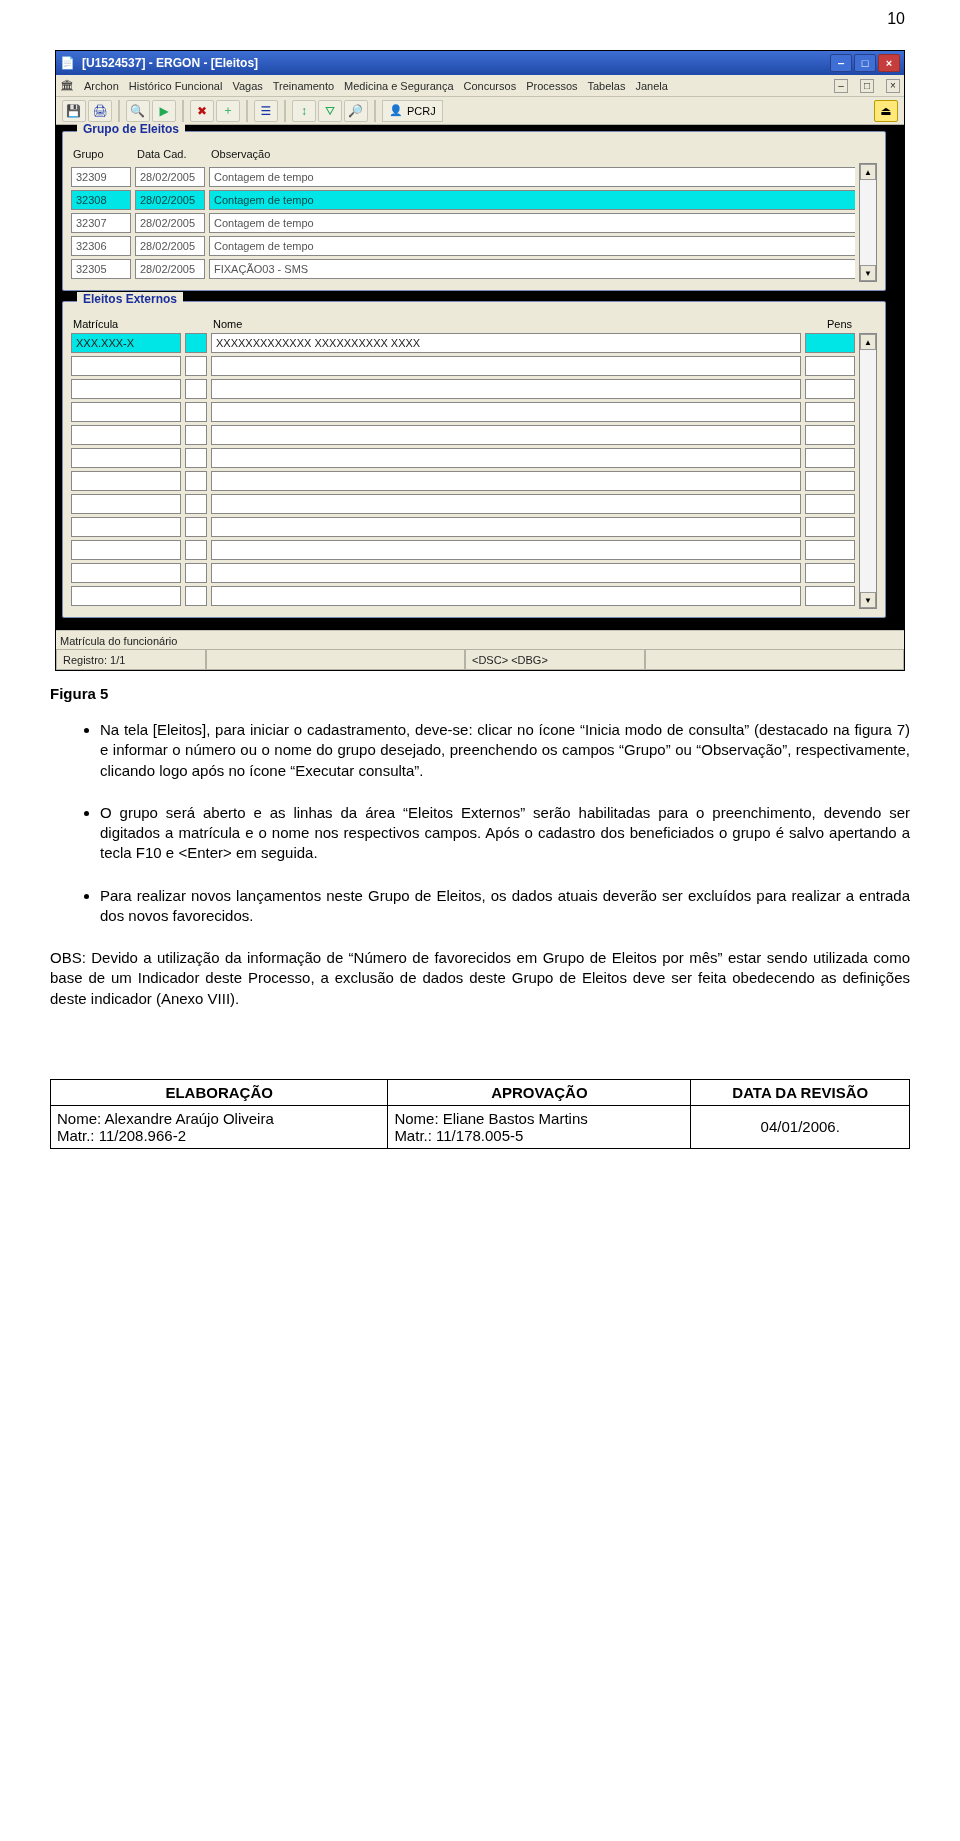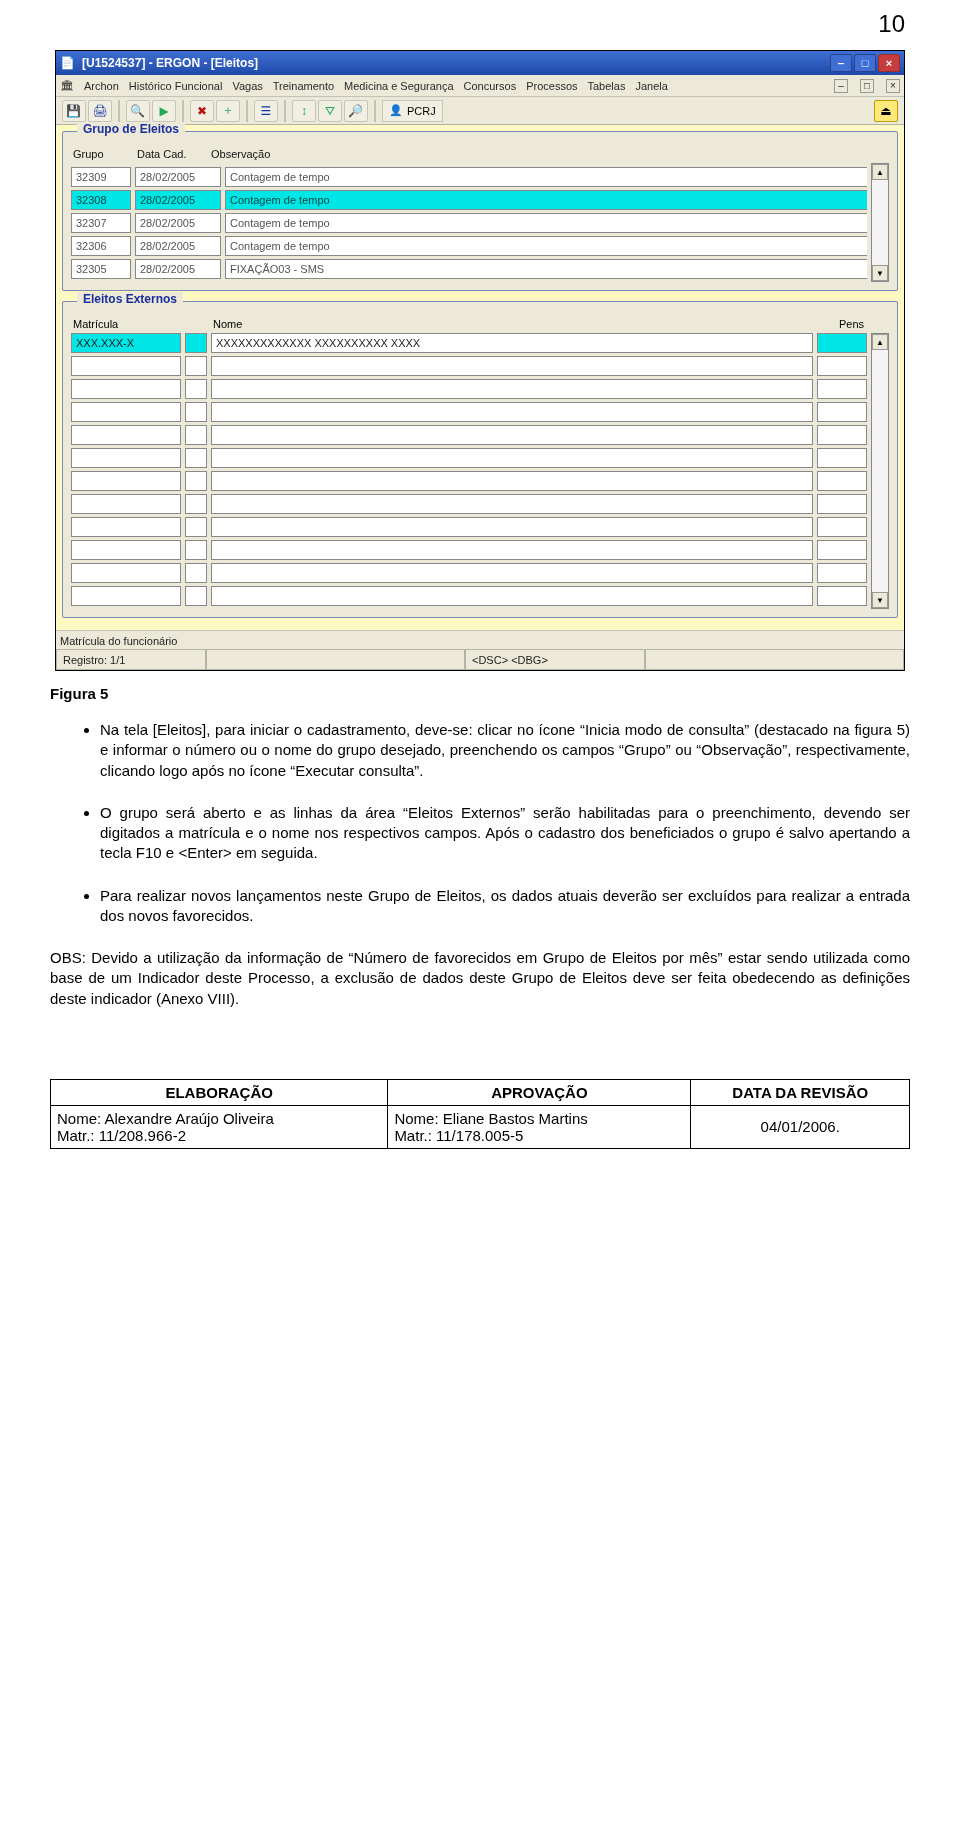--- a/index.html
+++ b/index.html
@@ -13,21 +13,21 @@
   }
   .page {
     width: 960px;
     padding: 20px 50px 30px 50px;
     position: relative;
   }
   .page-num {
     position: absolute;
     top: 10px;
     right: 55px;
-    font-size: 24px;
+    font-size: 16px;
   }
   
   .scr {
     border: 1px solid #000;
     background: #ece9d8;
     width: 850px;
     margin: 30px auto 14px auto;
     font-family: Tahoma, Arial, sans-serif;
     font-size: 11px;
     color: #000;
@@ -77,21 +77,21 @@
   .tbtn.red { color:#b11; }
   .tbtn.blue { color:#13a; }
   .tsep { width: 2px; height: 22px; background: #c4c2b4; margin: 0 4px; }
   .tool-label {
     display:inline-flex; align-items:center; height:22px; padding:0 6px;
     border:1px solid #c7c5b8; background:#f1efe2; font-size:11px; gap:4px;
   }
   .tool-label .micon { width:14px;height:14px;display:inline-block; }
   .toolbar .tflex { flex:1; }
   
-  .client { background:#fef9c3; padding: 6px 6px 2px 6px; }
+  .client { background:#000000; padding: 6px 18px 2px 6px; }
   .groupbox {
     border: 1px solid #7a8ab8; border-radius: 2px;
     padding: 16px 8px 8px 8px; margin-bottom: 10px;
     position: relative; background:#ece9d8;
   }
   .groupbox > .legend {
     position: absolute; top: -10px; left: 14px;
     background: #ece9d8; padding: 0 6px;
     color: #1a2e9e; font-weight: bold; font-size: 12px;
   }
@@ -103,21 +103,21 @@
   .hdr-col.obs   { flex: 1; }
   .g1-body { display:flex; align-items:flex-end; }
   .g1-rows { flex:1; }
   .g1-row { display:flex; gap:4px; margin-bottom:3px; }
   .cell {
     height: 20px; border:1px solid #888; background:#fff;
     display:flex; align-items:center; padding:0 4px;
     font-size:11px; color:#555;
   }
   .cell.grupo { width:60px; }
-  .cell.data  { width:86px; }
+  .cell.data  { width:70px; }
   .cell.obs   { flex:1; border-right:none; }
   .row-sel .cell { background:#00e6e6; color:#004848; }
   .scroll {
     width: 18px; border:1px solid #888; background:#efefef;
     display:flex; flex-direction:column; margin-left:4px;
     height: 119px;
   }
   .scroll .sbtn { height:16px; border:1px solid #999; background:#ece9d8; margin:0; display:flex; align-items:center; justify-content:center; font-size:8px; }
   .scroll .track { flex:1; background:#f4f4f4; }
   
@@ -365,21 +365,21 @@
       <div class="spane reg">Registro: 1/1</div>
       <div class="spane fill"></div>
       <div class="spane dsc">&lt;DSC&gt; &lt;DBG&gt;</div>
       <div class="spane fill"></div>
     </div>
   </div>
 
   <div class="figlabel">Figura 5</div>
 
   <ul class="bul">
-    <li>Na tela [Eleitos], para iniciar o cadastramento, deve-se: clicar no ícone “Inicia modo de consulta” (destacado na figura 5) e informar o número ou o nome do grupo desejado, preenchendo os campos “Grupo” ou “Observação”, respectivamente, clicando logo após no ícone “Executar consulta”.</li>
+    <li>Na tela [Eleitos], para iniciar o cadastramento, deve-se: clicar no ícone “Inicia modo de consulta” (destacado na figura 7) e informar o número ou o nome do grupo desejado, preenchendo os campos “Grupo” ou “Observação”, respectivamente, clicando logo após no ícone “Executar consulta”.</li>
     <li>O grupo será aberto e as linhas da área “Eleitos Externos” serão habilitadas para o preenchimento, devendo ser digitados a matrícula e o nome nos respectivos campos. Após o cadastro dos beneficiados o grupo é salvo apertando a tecla F10 e &lt;Enter&gt; em seguida.</li>
     <li>Para realizar novos lançamentos neste Grupo de Eleitos, os dados atuais deverão ser excluídos para realizar a entrada dos novos favorecidos.</li>
   </ul>
 
   <p class="body-p">OBS: Devido a utilização da informação de “Número de favorecidos em Grupo de Eleitos por mês” estar sendo utilizada como base de um Indicador deste Processo, a exclusão de dados deste Grupo de Eleitos deve ser feita obedecendo as definições deste indicador (Anexo VIII).</p>
 
   <table class="footer">
     <tbody>
         <tr>
       <th>ELABORAÇÃO</th>

